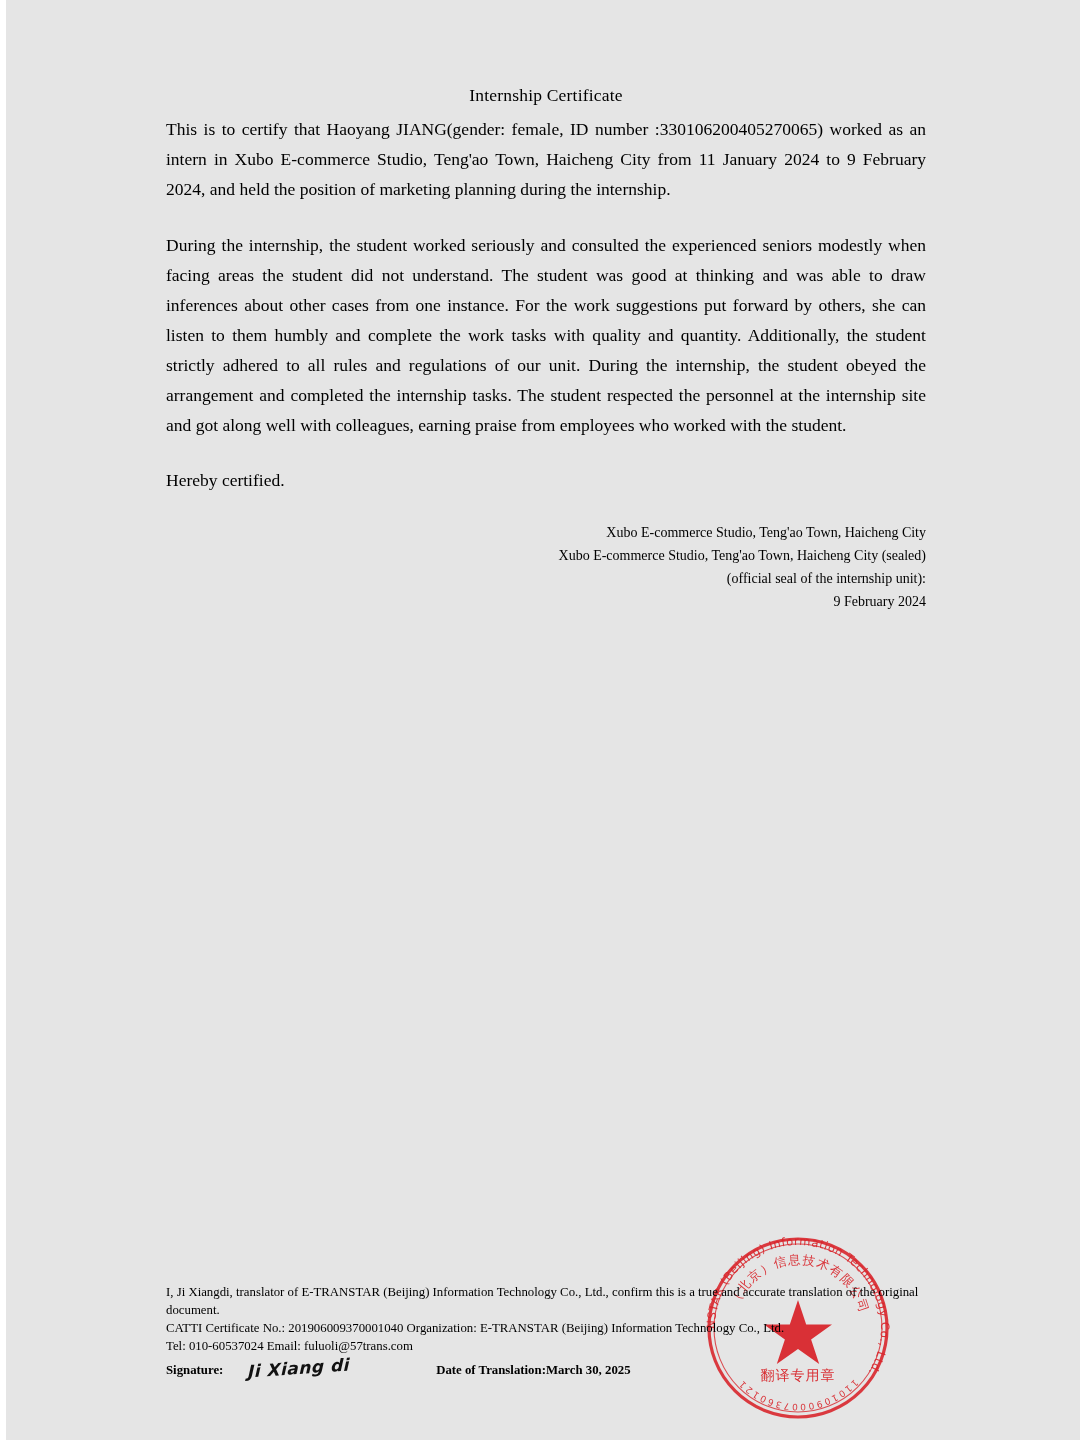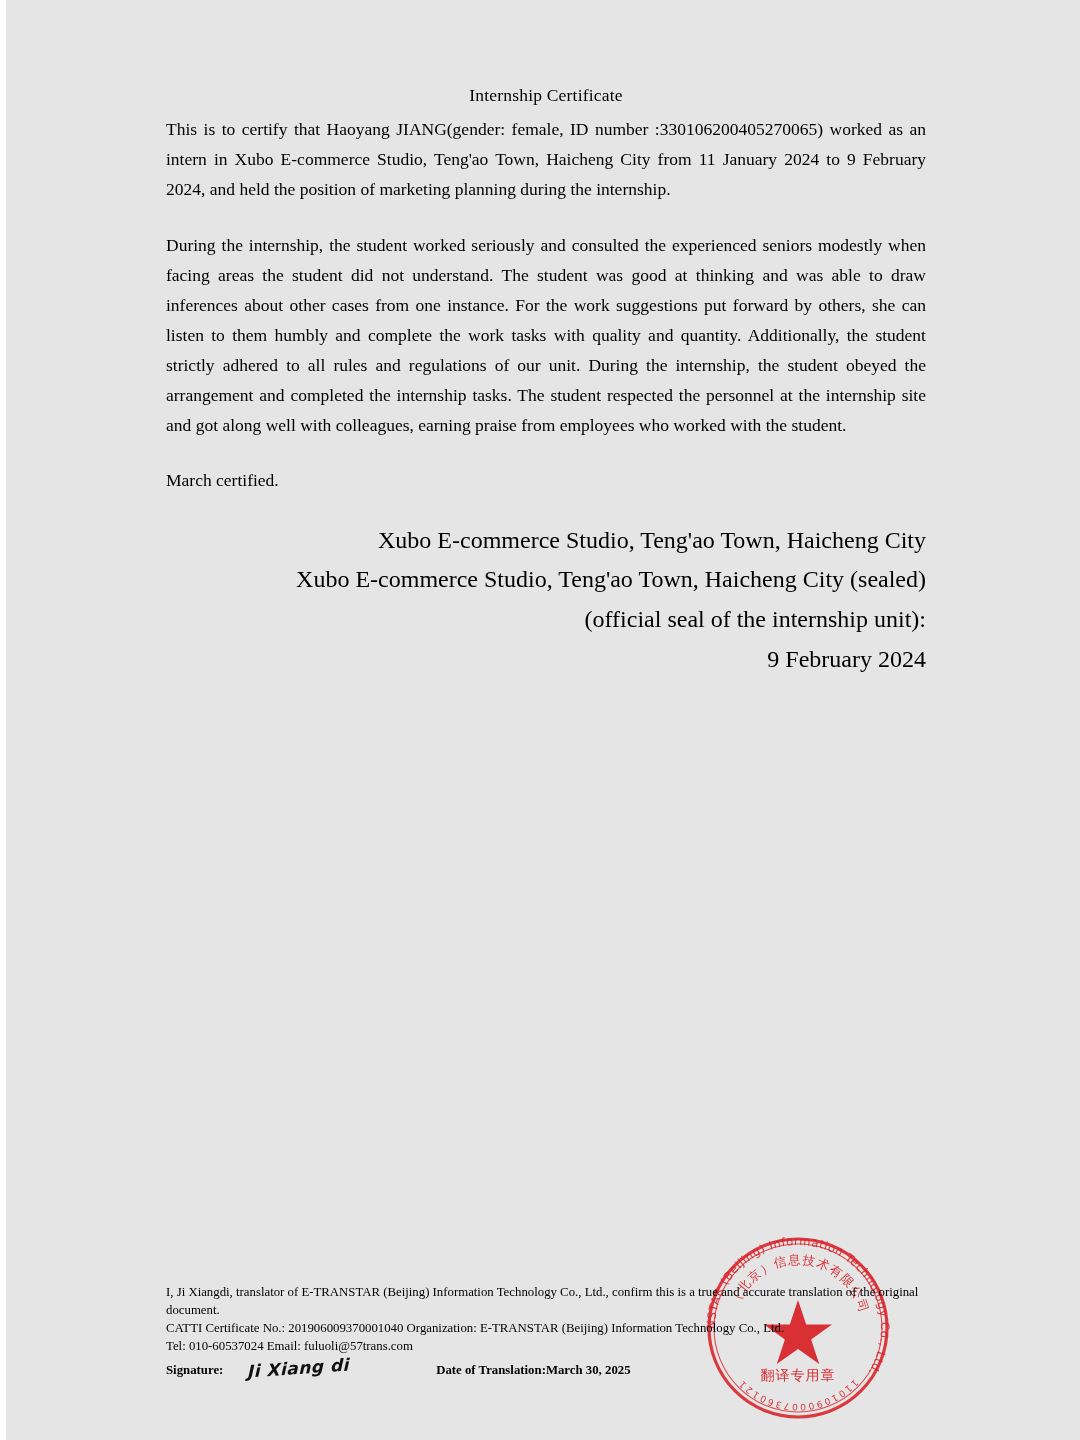--- a/index.html
+++ b/index.html
@@ -48,21 +48,21 @@
     margin: 0 0 0 0;
     hyphens: none;
   }
 
   .gap-lg { height: 26px; }
   .gap-md { height: 24px; }
 
   .sign-block {
     margin-top: 26px;
     text-align: right;
-    font-size: 24px;
+    font-size: 14px;
     line-height: 1.66;
   }
   .sign-block div { white-space: nowrap; }
 
   
   .footer {
     position: absolute;
     left: 160px;
     top: 1283px;
     width: 762px;
@@ -114,21 +114,21 @@
     <div class="doc-title">Internship Certificate</div>
 
     <p class="body-para">This is to certify that Haoyang JIANG(gender: female, ID number :330106200405270065) worked as an intern in Xubo E-commerce Studio, Teng'ao Town, Haicheng City from 11 January 2024 to 9 February 2024, and held the position of marketing planning during the internship.</p>
 
     <div class="gap-lg"></div>
 
     <p class="body-para">During the internship, the student worked seriously and consulted the experienced seniors modestly when facing areas the student did not understand. The student was good at thinking and was able to draw inferences about other cases from one instance. For the work suggestions put forward by others, she can listen to them humbly and complete the work tasks with quality and quantity. Additionally, the student strictly adhered to all rules and regulations of our unit. During the internship, the student obeyed the arrangement and completed the internship tasks. The student respected the personnel at the internship site and got along well with colleagues, earning praise from employees who worked with the student.</p>
 
     <div class="gap-md"></div>
 
-    <p class="body-para">March certified.</p>
+    <p class="body-para">Hereby certified.</p>
 
     <div class="sign-block">
       <div>Xubo E-commerce Studio, Teng'ao Town, Haicheng City</div>
       <div>Xubo E-commerce Studio, Teng'ao Town, Haicheng City (sealed)</div>
       <div>(official seal of the internship unit):</div>
       <div>9 February 2024</div>
     </div>
 
   </div>
 

